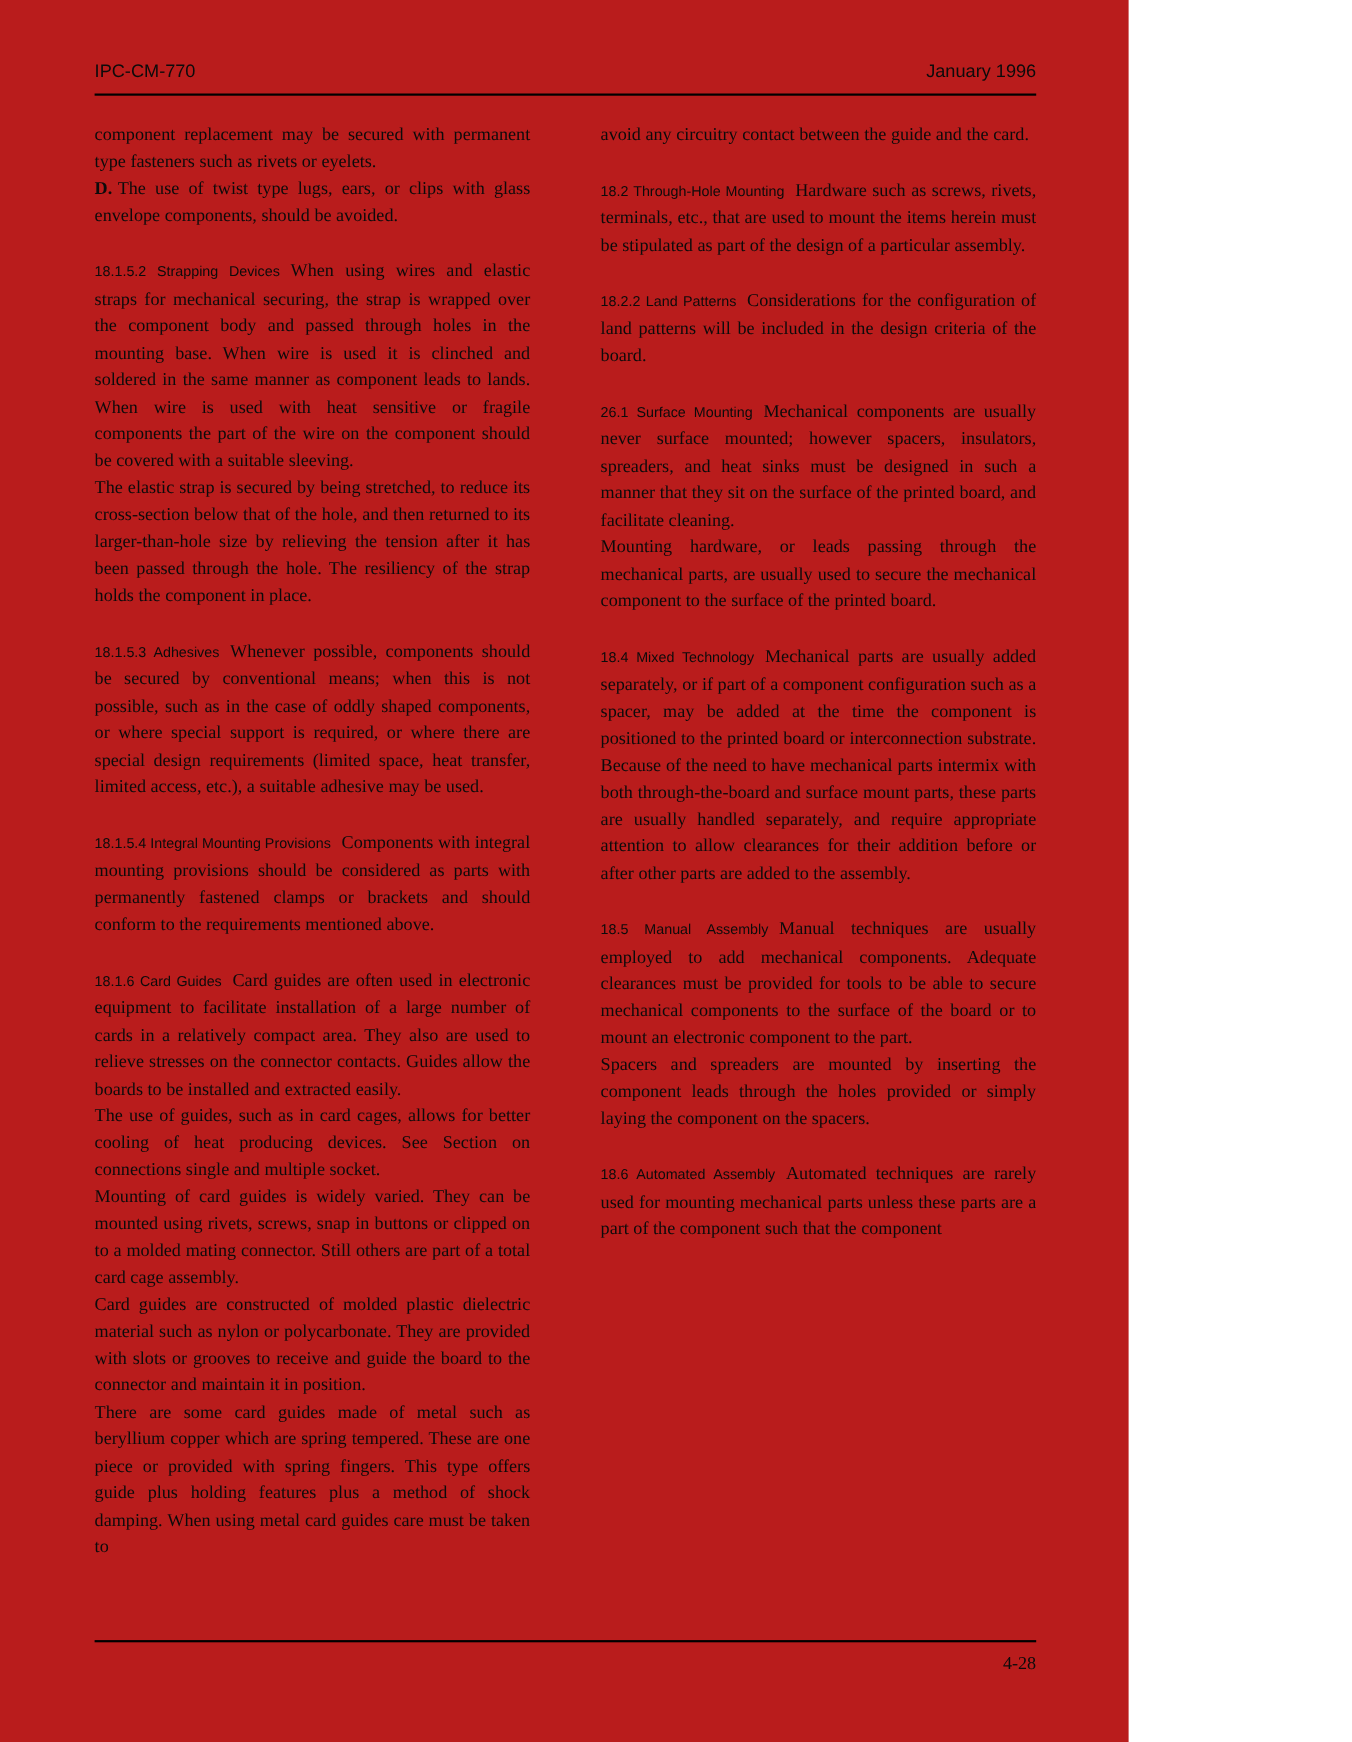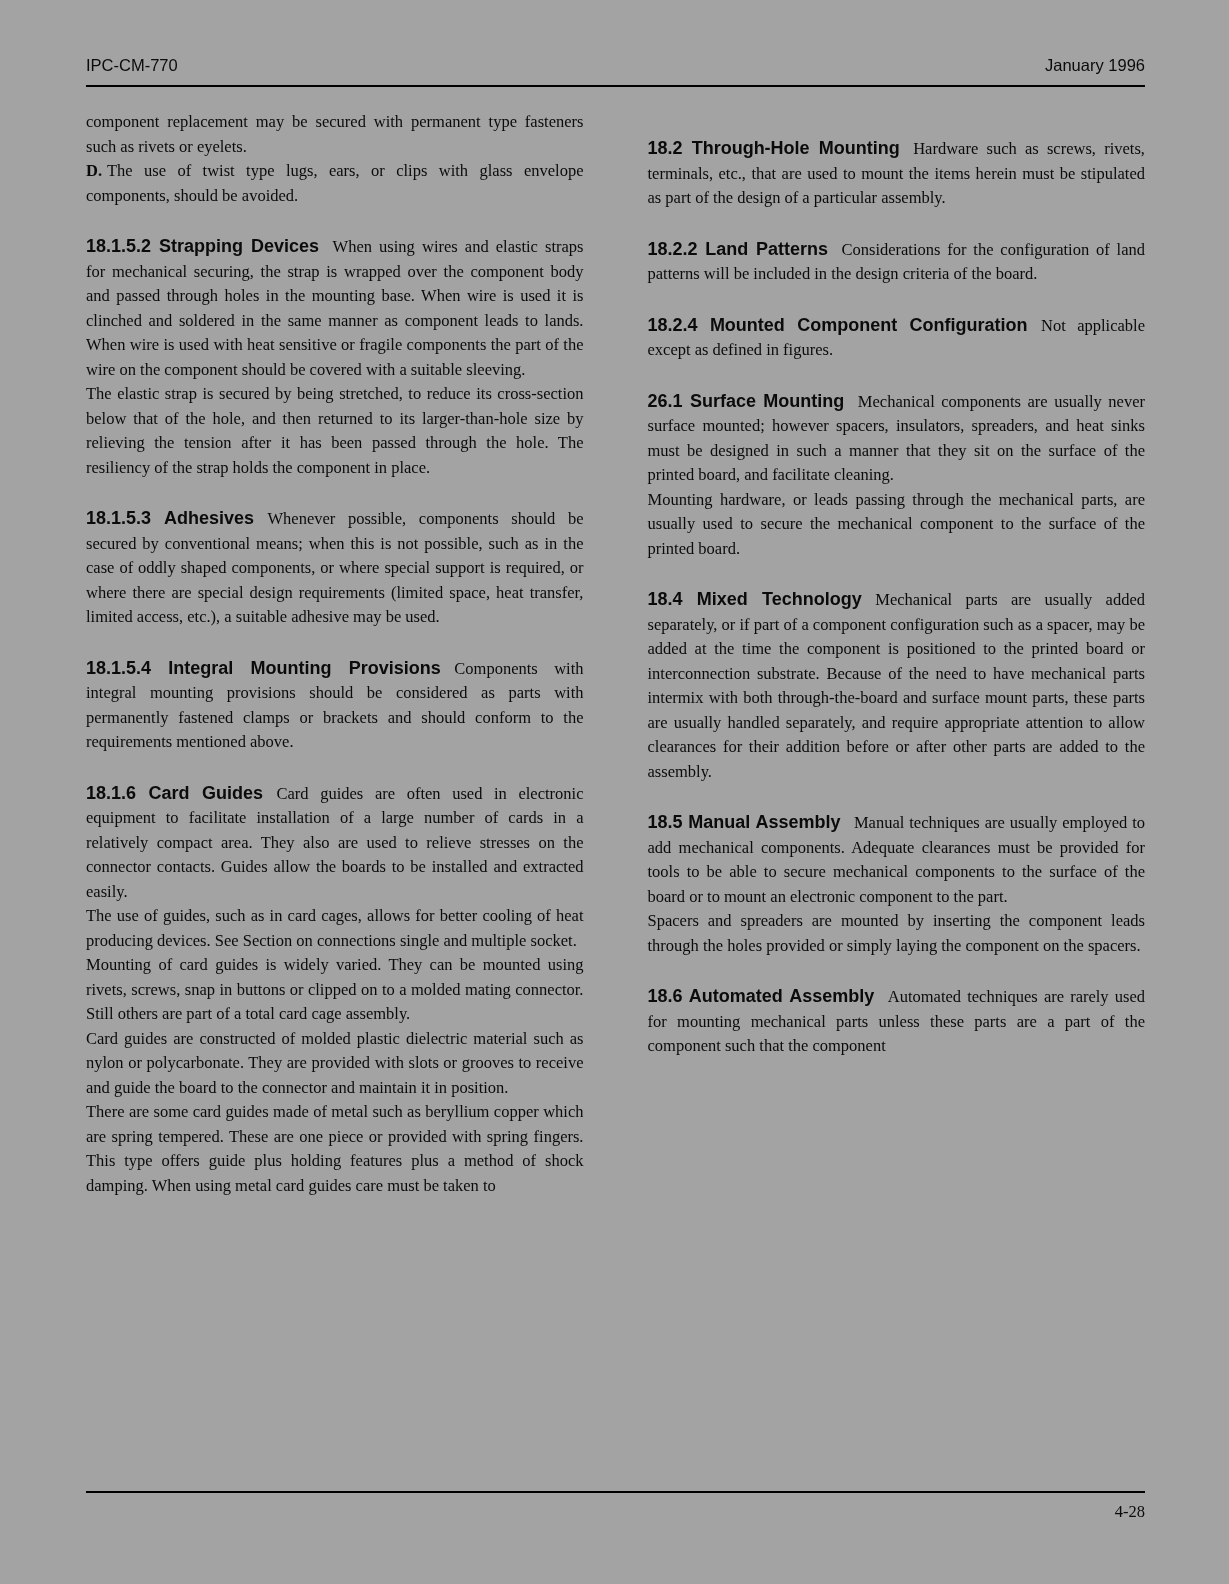--- a/index.html
+++ b/index.html
@@ -5,23 +5,23 @@
   * { margin: 0; padding: 0; box-sizing: border-box; }
   html, body { background: #ffffff; }
   body {
     width: 1229px;
     height: 1584px;
     font-family: "Liberation Serif", serif;
     color: #0b0b0b;
   }
   .page {
     position: relative;
-    width: 1229px;
+    width: 1026px;
     height: 1584px;
-    background: #a3a3a3;
+    background: #b91c1c;
     overflow: hidden;
     padding-left: 16px;
   }
   .header {
     position: absolute;
     top: 56px;
     left: 86px;
     right: 84px;
     display: flex;
     justify-content: space-between;
@@ -47,22 +47,22 @@
     font-family: "Liberation Serif", serif;
     font-size: 16.5px;
     line-height: 24.5px;
     text-align: justify;
   }
   .para { margin-top: 0; }
   .para:first-child { margin-top: 0; }
   .para.has-heading { margin-top: 26px; }
   .heading {
     font-family: "Liberation Sans", sans-serif;
-    font-weight: 700;
-    font-size: 18px;
+    font-weight: 400;
+    font-size: 13px;
     margin-right: 0.75em;
     white-space: normal;
     margin-top: 23px;
   }
   .lead {
     font-weight: 700;
     margin-right: 0.3em;
   }
   .footer {
     position: absolute;
@@ -94,23 +94,23 @@
         <p class="para"><span>The elastic strap is secured by being stretched, to reduce its cross-section below that of the hole, and then returned to its larger-than-hole size by relieving the tension after it has been passed through the hole. The resiliency of the strap holds the component in place.</span></p>
         <p class="para has-heading"><span class="heading">18.1.5.3 Adhesives</span><span>Whenever possible, components should be secured by conventional means; when this is not possible, such as in the case of oddly shaped components, or where special support is required, or where there are special design requirements (limited space, heat transfer, limited access, etc.), a suitable adhesive may be used.</span></p>
         <p class="para has-heading"><span class="heading">18.1.5.4 Integral Mounting Provisions</span><span>Components with integral mounting provisions should be considered as parts with permanently fastened clamps or brackets and should conform to the requirements mentioned above.</span></p>
         <p class="para has-heading"><span class="heading">18.1.6 Card Guides</span><span>Card guides are often used in electronic equipment to facilitate installation of a large number of cards in a relatively compact area. They also are used to relieve stresses on the connector contacts. Guides allow the boards to be installed and extracted easily.</span></p>
         <p class="para"><span>The use of guides, such as in card cages, allows for better cooling of heat producing devices. See Section on connections single and multiple socket.</span></p>
         <p class="para"><span>Mounting of card guides is widely varied. They can be mounted using rivets, screws, snap in buttons or clipped on to a molded mating connector. Still others are part of a total card cage assembly.</span></p>
         <p class="para"><span>Card guides are constructed of molded plastic dielectric material such as nylon or polycarbonate. They are provided with slots or grooves to receive and guide the board to the connector and maintain it in position.</span></p>
         <p class="para"><span>There are some card guides made of metal such as beryllium copper which are spring tempered. These are one piece or provided with spring fingers. This type offers guide plus holding features plus a method of shock damping. When using metal card guides care must be taken to</span></p>
       </div>
     <div class="col" id="col-right">
+        <p class="para"><span>avoid any circuitry contact between the guide and the card.</span></p>
         <p class="para has-heading"><span class="heading">18.2 Through-Hole Mounting</span><span>Hardware such as screws, rivets, terminals, etc., that are used to mount the items herein must be stipulated as part of the design of a particular assembly.</span></p>
         <p class="para has-heading"><span class="heading">18.2.2 Land Patterns</span><span>Considerations for the configuration of land patterns will be included in the design criteria of the board.</span></p>
-        <p class="para has-heading"><span class="heading">18.2.4 Mounted Component Configuration</span><span>Not applicable except as defined in figures.</span></p>
         <p class="para has-heading"><span class="heading">26.1 Surface Mounting</span><span>Mechanical components are usually never surface mounted; however spacers, insulators, spreaders, and heat sinks must be designed in such a manner that they sit on the surface of the printed board, and facilitate cleaning.</span></p>
         <p class="para"><span>Mounting hardware, or leads passing through the mechanical parts, are usually used to secure the mechanical component to the surface of the printed board.</span></p>
         <p class="para has-heading"><span class="heading">18.4 Mixed Technology</span><span>Mechanical parts are usually added separately, or if part of a component configuration such as a spacer, may be added at the time the component is positioned to the printed board or interconnection substrate. Because of the need to have mechanical parts intermix with both through-the-board and surface mount parts, these parts are usually handled separately, and require appropriate attention to allow clearances for their addition before or after other parts are added to the assembly.</span></p>
         <p class="para has-heading"><span class="heading">18.5 Manual Assembly</span><span>Manual techniques are usually employed to add mechanical components. Adequate clearances must be provided for tools to be able to secure mechanical components to the surface of the board or to mount an electronic component to the part.</span></p>
         <p class="para"><span>Spacers and spreaders are mounted by inserting the component leads through the holes provided or simply laying the component on the spacers.</span></p>
         <p class="para has-heading"><span class="heading">18.6 Automated Assembly</span><span>Automated techniques are rarely used for mounting mechanical parts unless these parts are a part of the component such that the component</span></p>
       </div>
   </div>
 
   <div class="footer">

